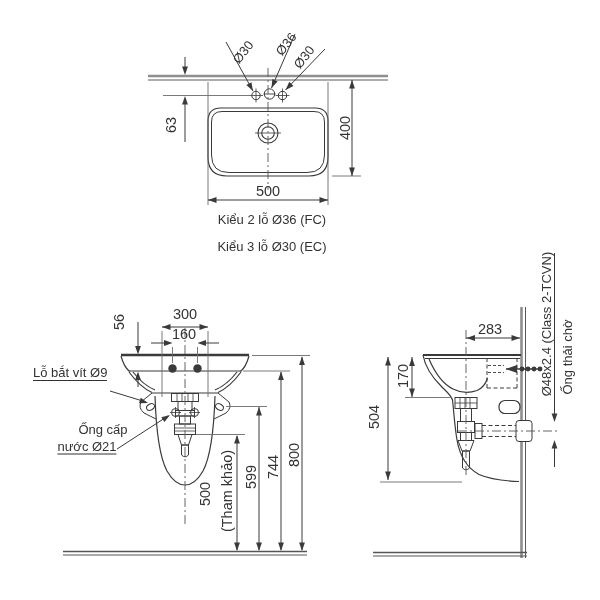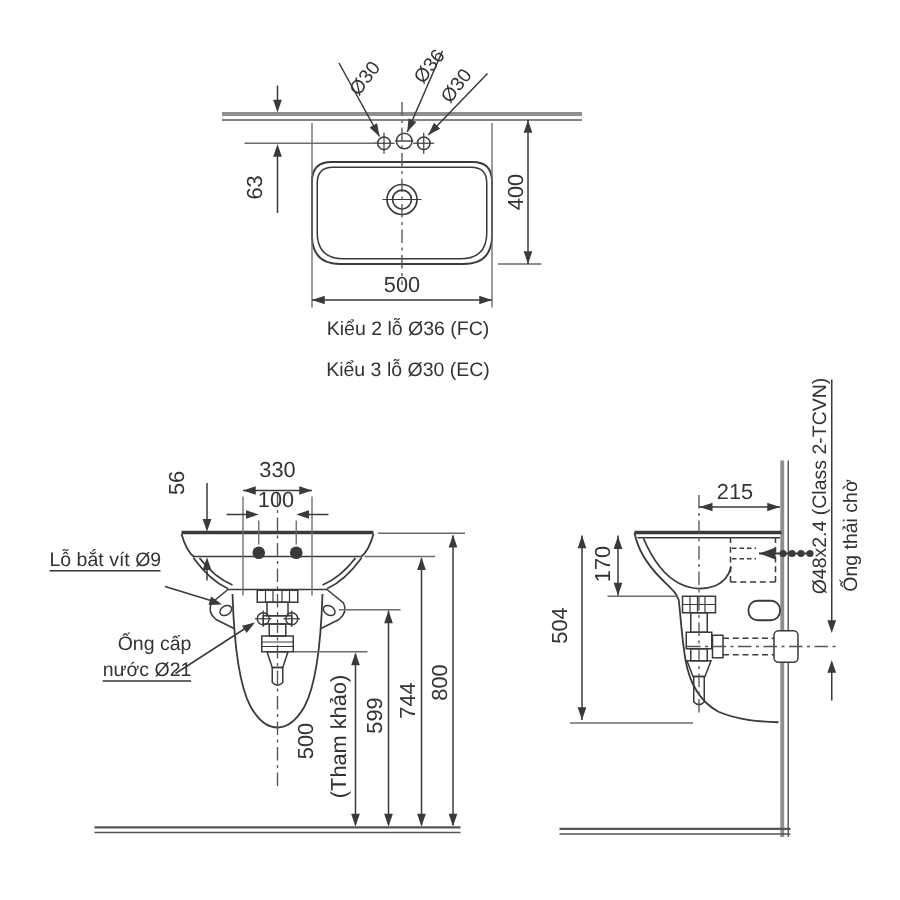--- a/index.html
+++ b/index.html
@@ -257,30 +257,30 @@
   <div class="t diag" style="left:243px;top:52px">Ø30</div>
   <div class="t diag" style="left:286px;top:44px">Ø36</div>
   <div class="t diag" style="left:304px;top:57px">Ø30</div>
   <div class="t d rot" style="left:171px;top:125px">63</div>
   <div class="t d rot" style="left:345px;top:128px">400</div>
   <div class="t d ctr" style="left:268px;top:191px">500</div>
   <div class="t ctr" style="left:272px;top:219px">Kiểu 2 lỗ Ø36 (FC)</div>
   <div class="t ctr" style="left:272px;top:246px">Kiểu 3 lỗ Ø30 (EC)</div>
 
   <div class="t d rot" style="left:119px;top:322px">56</div>
-  <div class="t d ctr" style="left:185px;top:314px">330</div>
-  <div class="t d ctr" style="left:184px;top:334px">100</div>
+  <div class="t d ctr" style="left:185px;top:314px">300</div>
+  <div class="t d ctr" style="left:184px;top:334px">160</div>
   <div class="t u" style="left:33px;top:366px">Lỗ bắt vít Ø9</div>
   <div class="t ctr" style="left:103px;top:429px">Ống cấp</div>
-  <div class="t ctr u" style="left:98px;top:447px">nước Ø21</div>
+  <div class="t ctr u" style="left:87px;top:447px">nước Ø21</div>
   <div class="t d rot" style="left:205px;top:494px">500</div>
   <div class="t d rot" style="left:227px;top:491px">(Tham khảo)</div>
   <div class="t d rot" style="left:251px;top:477px">599</div>
   <div class="t d rot" style="left:273px;top:467px">744</div>
   <div class="t d rot" style="left:294px;top:455px">800</div>
 
-  <div class="t d ctr" style="left:490px;top:329px">215</div>
+  <div class="t d ctr" style="left:490px;top:329px">283</div>
   <div class="t d rot" style="left:403px;top:376px">170</div>
   <div class="t d rot" style="left:374px;top:417px">504</div>
   <div class="t rot" style="left:546px;top:324px">Ø48x2.4 (Class 2-TCVN)</div>
   <div class="t rot" style="left:567px;top:357px">Ống thải chờ</div>
 
 </div>
 
 </body></html>

